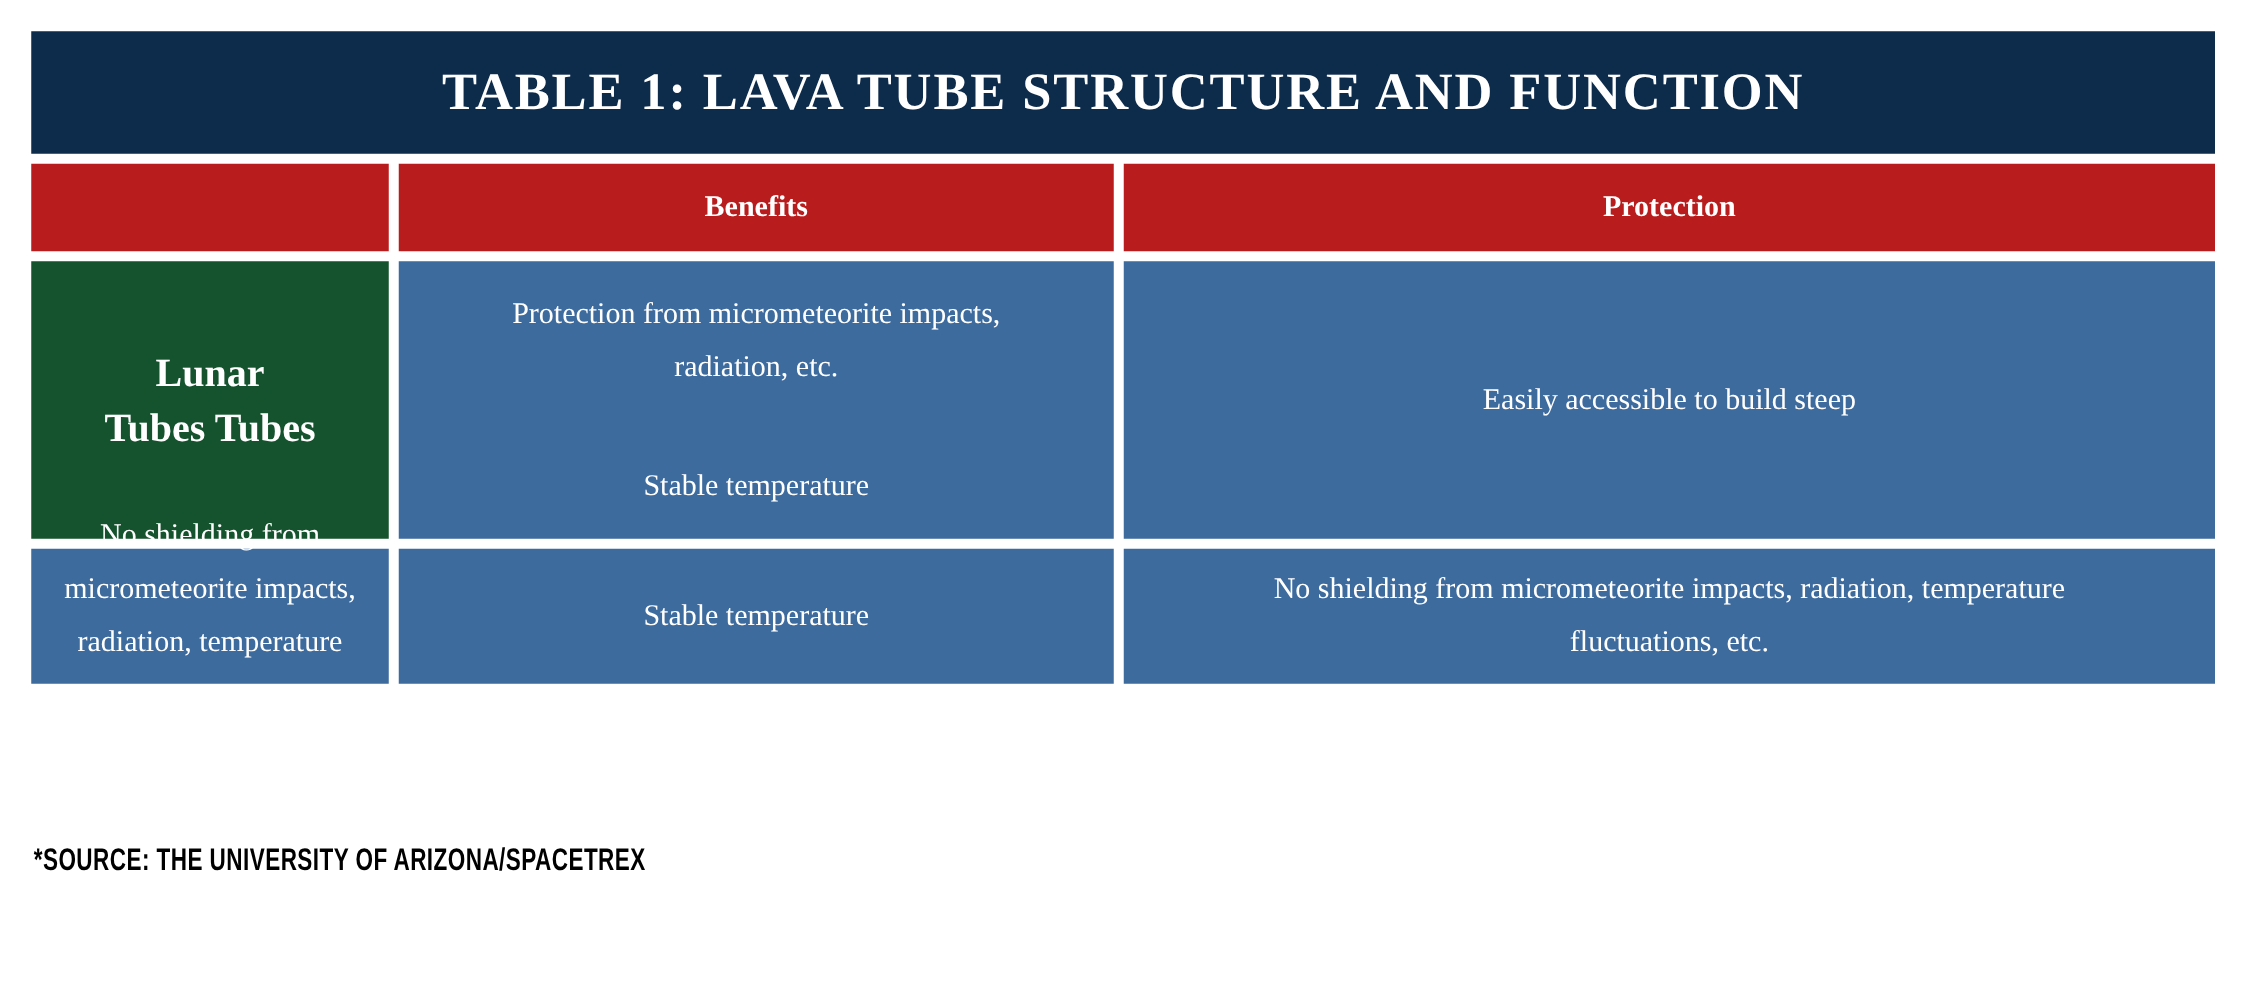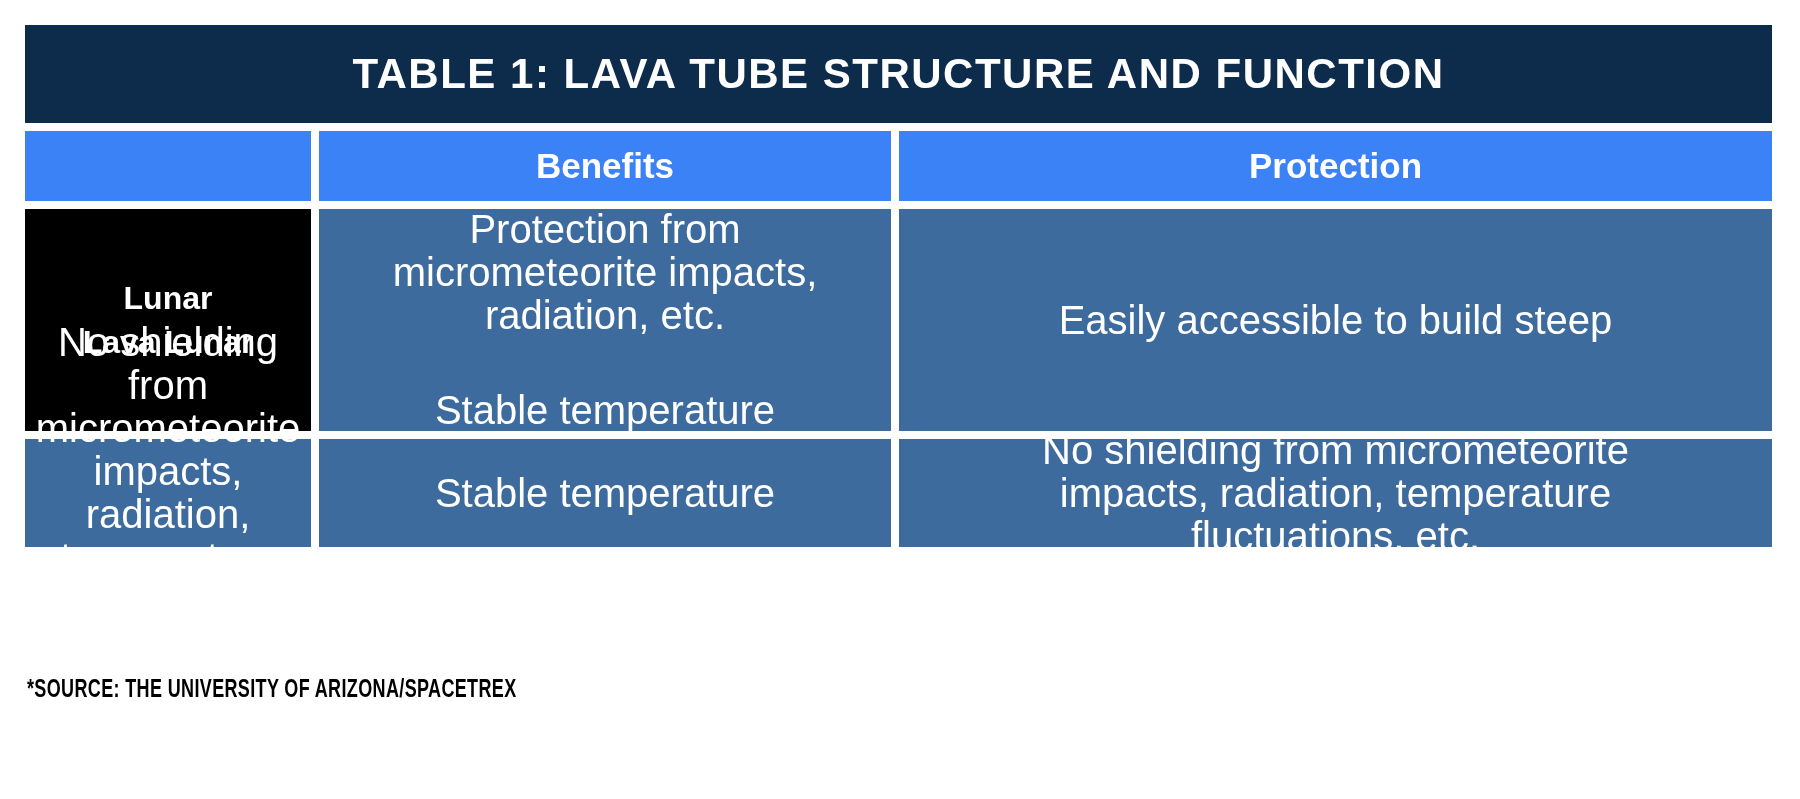--- a/index.html
+++ b/index.html
@@ -17,51 +17,52 @@
   .table-grid {
     position: absolute;
     left: 25px;
     top: 25px;
     width: 1613px;
     display: grid;
     grid-template-columns: 286px 572px 873px;
     grid-template-rows: 98px 70px 222px 108px 112px;
     gap: 8px;
     background: #ffffff;
+    font-family: Liberation Serif, serif;
   }
   .cell {
     display: flex;
     flex-direction: column;
     align-items: center;
     justify-content: center;
     text-align: center;
     color: #ffffff;
   }
   .title-cell {
     grid-column: 1 / -1;
     background: #0d2b4b;
     font-weight: 700;
     font-size: 42px;
     letter-spacing: 1.5px;
   }
   .head-cell {
-    background: #3b82f6;
+    background: #b91c1c;
     font-weight: 700;
-    font-size: 35px;
+    font-size: 24px;
   }
   .label-cell {
-    background: #000000;
+    background: #14532d;
     font-weight: 700;
     font-size: 32px;
     line-height: 44px;
   }
   .body-cell {
     background: #3e6b9e;
     font-weight: 300;
-    font-size: 40px;
+    font-size: 24px;
     line-height: 43px;
     padding: 10px 20px;
     box-sizing: border-box;
   }
   .para {
     margin: 0;
   }
   .para.gap-below {
     margin-bottom: 52px;
   }
@@ -93,21 +94,21 @@
   <div class="cell head-cell"></div>
   <div class="cell head-cell">
     <span>Benefits</span>
   </div>
   <div class="cell head-cell">
     <span>Protection</span>
   </div>
 
   <div class="cell label-cell">
     <span class="lbl-line">Lunar</span>
-    <span class="lbl-line">Lava Lunar</span>
+    <span class="lbl-line">Tubes Tubes</span>
   </div>
   <div class="cell body-cell">
     <p class="para w480 gap-below">Protection from micrometeorite impacts, radiation, etc.</p>
     <p class="para">Stable temperature</p>
   </div>
 
   <div class="cell body-cell">
     <p class="para">Easily accessible to build steep</p>
   </div>
   <div class="cell body-cell">

